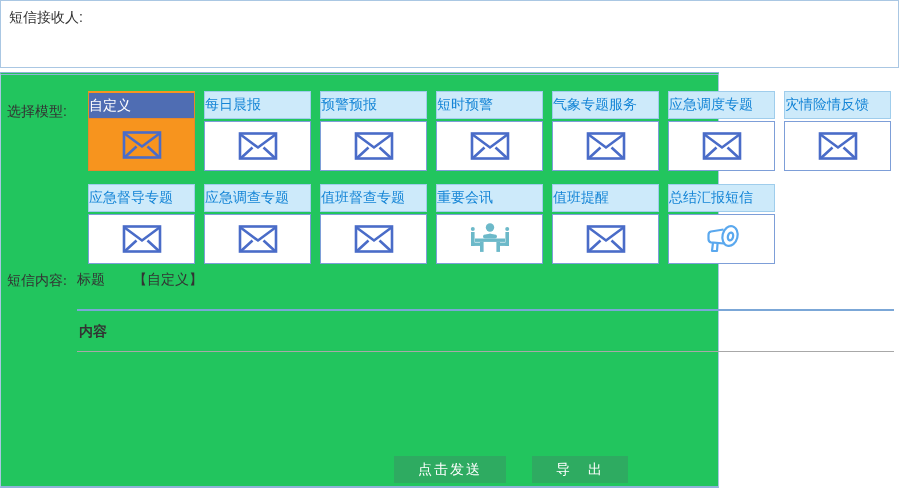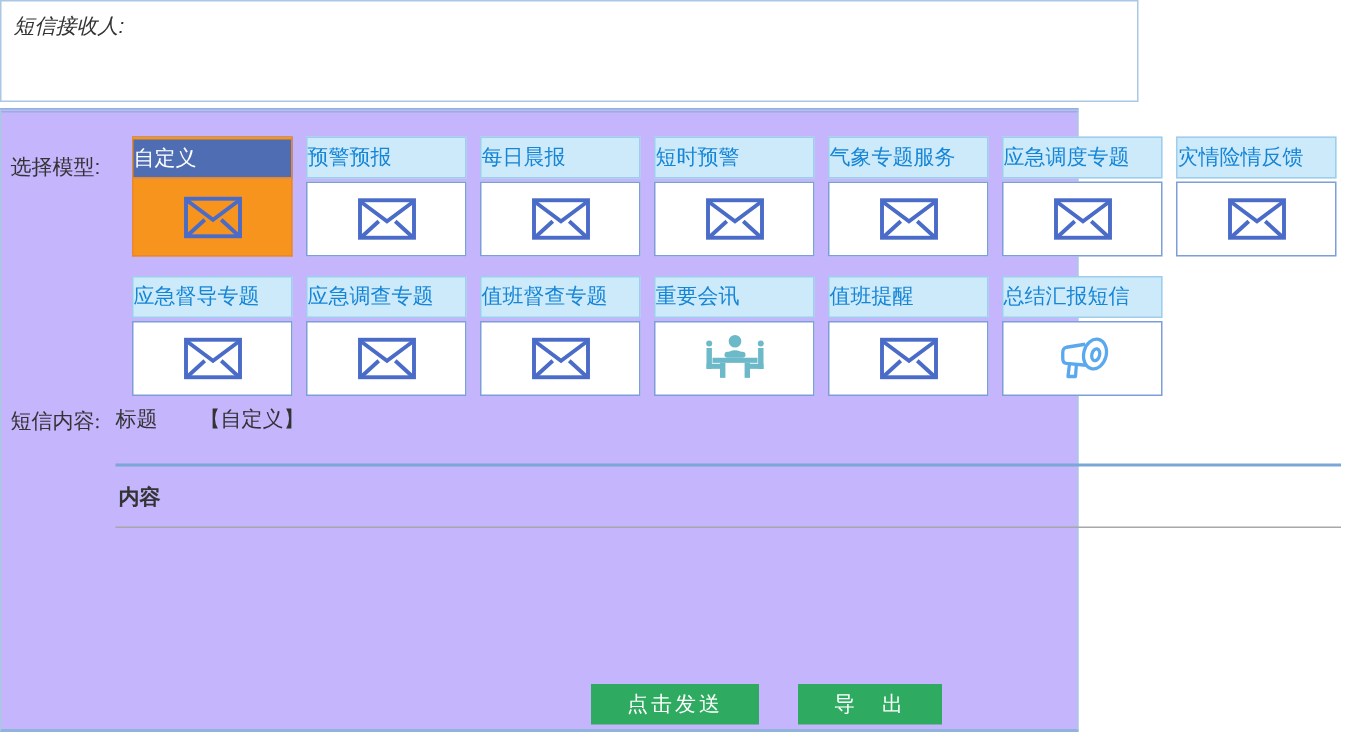--- a/index.html
+++ b/index.html
@@ -6,32 +6,32 @@
   html,body { background:#fff; }
   body {
     font-family:"Liberation Sans","DejaVu Sans",sans-serif;
     font-size:14px; color:#333;
     width:900px; height:492px; overflow:hidden; position:relative;
   }
   .page { position:absolute; top:0; left:0; width:900px; height:492px; }
 
   
   .recipient-box {
-    position:absolute; top:0; left:0; width:759px; height:68px;
-    border:1px solid var(--border-light); background:#fff;font-style:italic;
+    position:absolute; top:0; left:0; width:899px; height:68px;
+    border:1px solid var(--border-light); background:#fff;
   }
   .recipient-box .label { position:absolute; top:8px; left:8px; }
 
   
   .main-box {
     position:absolute; top:72px; left:0; width:719px; height:416px;
     border:1px solid var(--border-light);
     border-top:3px double var(--border-mid);
     border-bottom:2px solid var(--border-mid);
-    background:#c4b5fd;
+    background:#22c55e;
   }
   .side-label { position:absolute; left:6px; }
   .model-label { top:28px; }
   .content-label { top:197px;font-family:Liberation Serif, serif; }
 
   
   .grid { position:absolute; left:87px; top:16px; }
   .card-row { display:flex; gap:9px; }
   .card-row + .card-row { margin-top:13px; }
   .card { width:107px; cursor:pointer; }
@@ -96,35 +96,35 @@
                 <svg width="40" height="30" viewBox="0 0 40 30">
       <rect x="2" y="2.5" width="36" height="25" fill="none" stroke="#4a6cc8" stroke-width="2.6"></rect>
       <path d="M2.5 3.5 L20 16.5 L37.5 3.5" fill="none" stroke="#4a6cc8" stroke-width="2.6"></path>
       <path d="M3 27 L14.5 16.5 M37 27 L25.5 16.5" fill="none" stroke="#4a6cc8" stroke-width="2.6"></path>
     </svg>
               </span>
     </div>
   </div>
           <div class="card">
     <div class="card-header">
+      <span>每日晨报</span>
+    </div>
+    <div class="card-body">
+      <span class="icon">
+                <svg width="40" height="30" viewBox="0 0 40 30">
+      <rect x="2" y="2.5" width="36" height="25" fill="none" stroke="#4a6cc8" stroke-width="2.6"></rect>
+      <path d="M2.5 3.5 L20 16.5 L37.5 3.5" fill="none" stroke="#4a6cc8" stroke-width="2.6"></path>
+      <path d="M3 27 L14.5 16.5 M37 27 L25.5 16.5" fill="none" stroke="#4a6cc8" stroke-width="2.6"></path>
+    </svg>
+              </span>
+    </div>
+  </div>
+          <div class="card">
+    <div class="card-header">
       <span>预警预报</span>
-    </div>
-    <div class="card-body">
-      <span class="icon">
-                <svg width="40" height="30" viewBox="0 0 40 30">
-      <rect x="2" y="2.5" width="36" height="25" fill="none" stroke="#4a6cc8" stroke-width="2.6"></rect>
-      <path d="M2.5 3.5 L20 16.5 L37.5 3.5" fill="none" stroke="#4a6cc8" stroke-width="2.6"></path>
-      <path d="M3 27 L14.5 16.5 M37 27 L25.5 16.5" fill="none" stroke="#4a6cc8" stroke-width="2.6"></path>
-    </svg>
-              </span>
-    </div>
-  </div>
-          <div class="card">
-    <div class="card-header">
-      <span>每日晨报</span>
     </div>
     <div class="card-body">
       <span class="icon">
                 <svg width="40" height="30" viewBox="0 0 40 30">
       <rect x="2" y="2.5" width="36" height="25" fill="none" stroke="#4a6cc8" stroke-width="2.6"></rect>
       <path d="M2.5 3.5 L20 16.5 L37.5 3.5" fill="none" stroke="#4a6cc8" stroke-width="2.6"></path>
       <path d="M3 27 L14.5 16.5 M37 27 L25.5 16.5" fill="none" stroke="#4a6cc8" stroke-width="2.6"></path>
     </svg>
               </span>
     </div>

